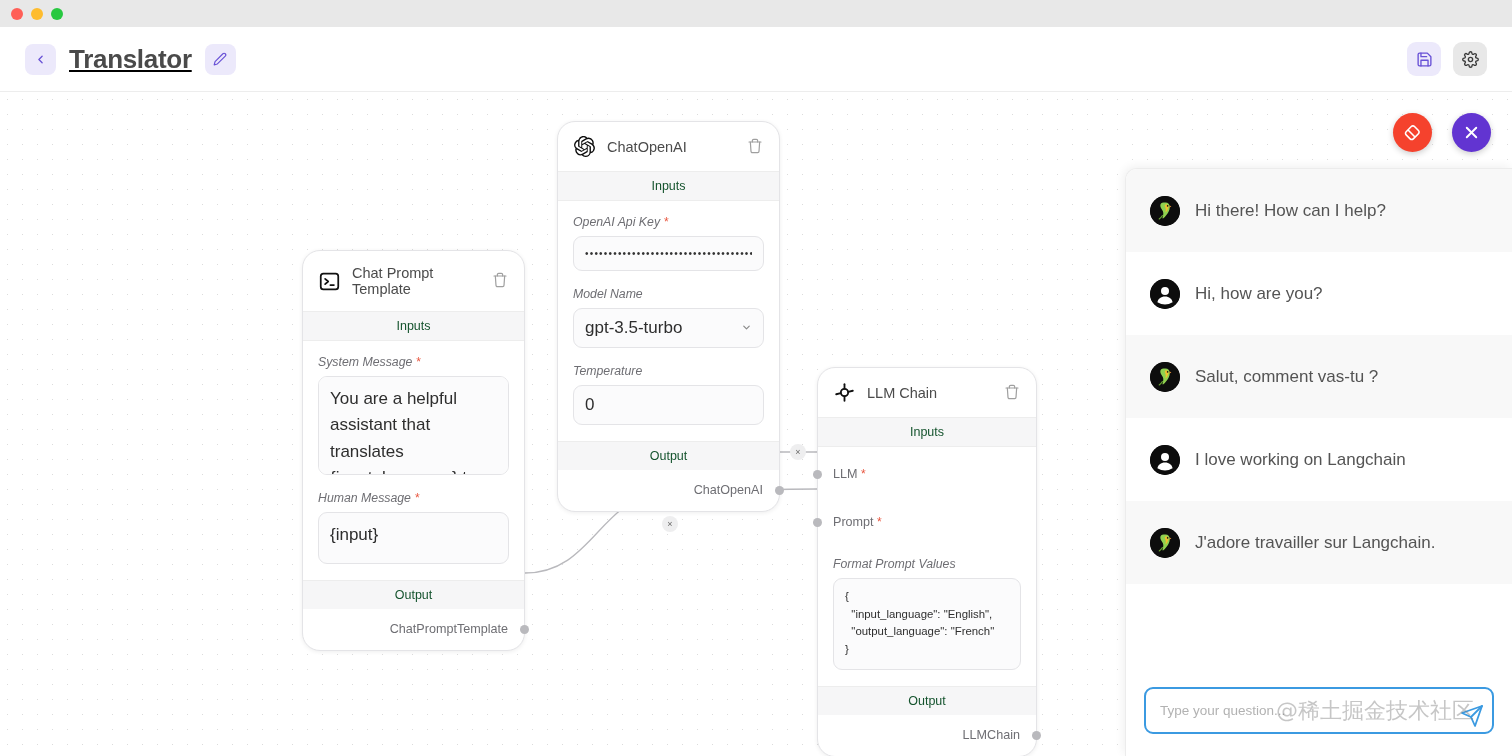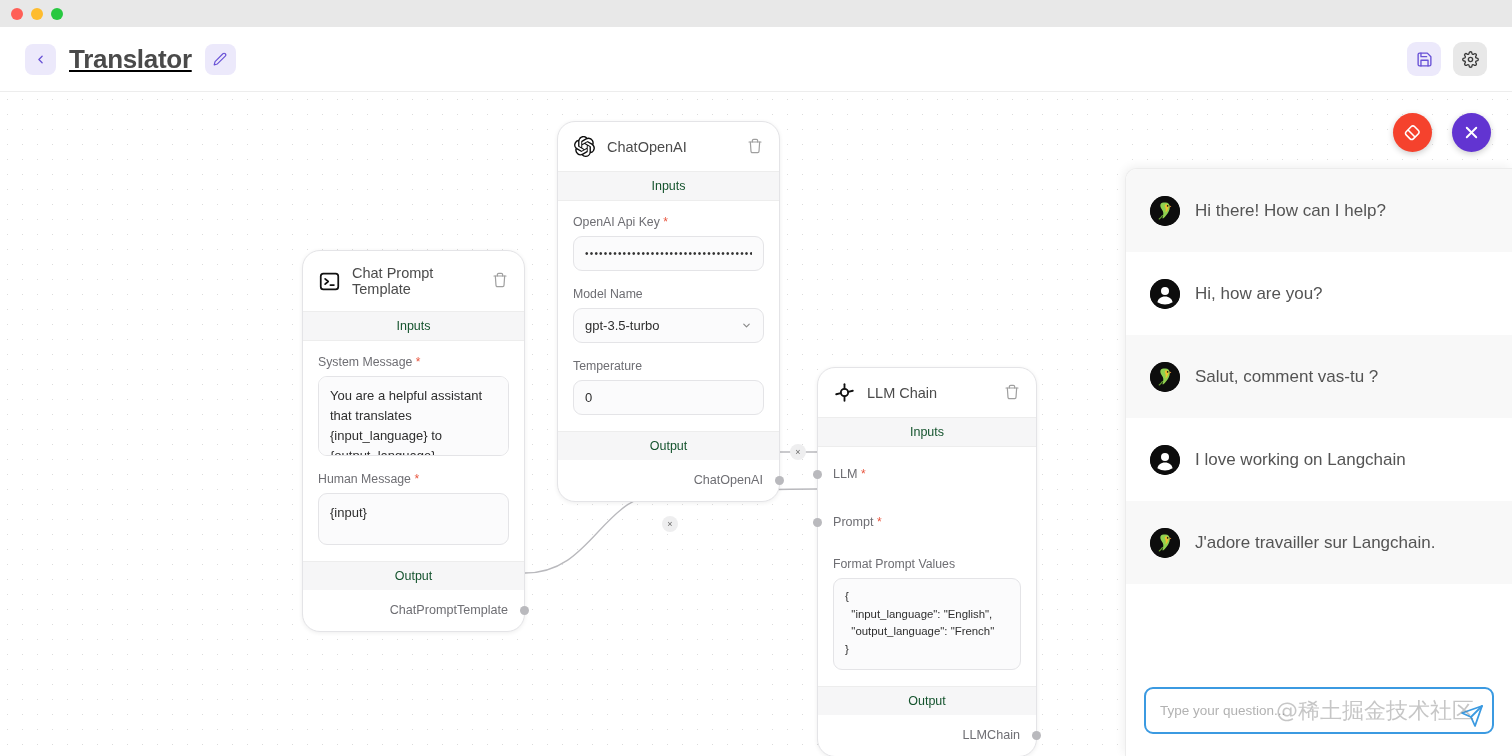--- a/index.html
+++ b/index.html
@@ -111,28 +111,29 @@
     padding: 7px 0;
   }
   .node-body { padding: 14px 15px 10px 15px; }
   .fld { margin-bottom: 16px; }
   .fld:last-child { margin-bottom: 6px; }
   .fld-label {
     font-size: 12.3px;
     color: #6e6e73;
     margin-bottom: 7px;
     display: block;
+    font-style: italic;
   }
   .req { color: #e8563f; font-size: 12px; }
   .inp {
     width: 100%;
     border: 1px solid #e4e4e7;
     border-radius: 9px;
     background: #fbfbfc;
-    font-size: 13px;
+    font-size: 17px;
     color: #2e2e2e;
     padding: 9px 11px;
     font-family: "Liberation Sans", sans-serif;
     outline: none;
     display: block;
   }
   .inp.ta { resize: none; line-height: 1.55; background: #fbfbfc; }
   .inp.pw { letter-spacing: 1.2px; font-size: 10px; color: #333; padding: 11px 11px; }
   .select-wrap { position: relative; }
   .select-wrap .caret {

